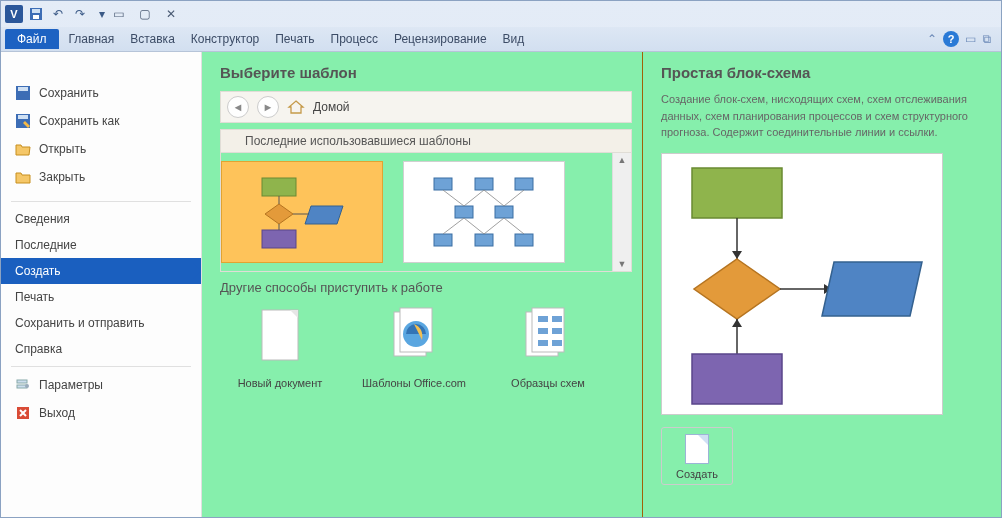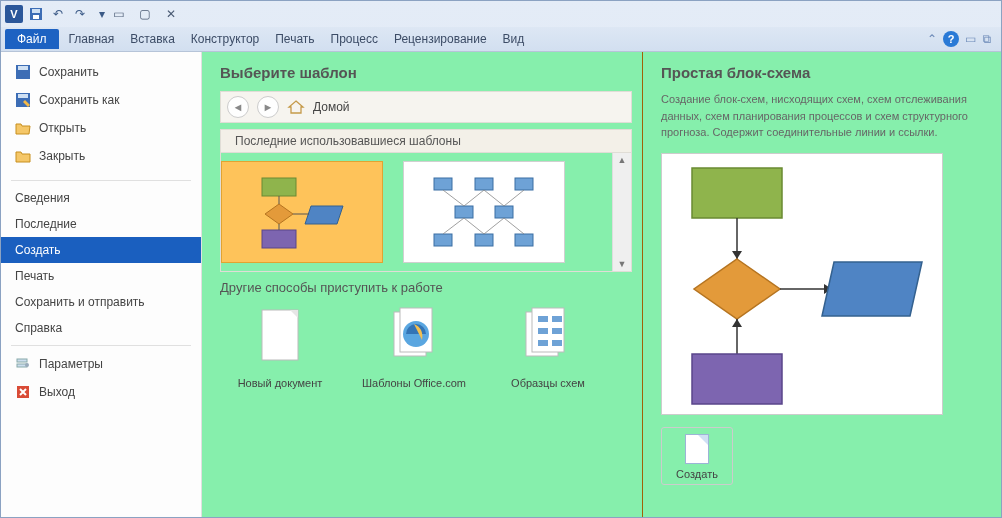--- a/index.html
+++ b/index.html
@@ -12,33 +12,33 @@
 .win-controls { display:flex; gap:10px; padding-right:6px; }
 .win-controls span { width:16px; text-align:center; color:#4a5a73; cursor:pointer; font-size:12px; }
 .ribbon-tabs { height:24px; display:flex; align-items:center; padding:0 4px; border-bottom:1px solid #b6c4d8; background:linear-gradient(#dde7f4,#d2dff0); }
 .file-tab { background:#1d62c2; color:#fff; padding:3px 12px; font-size:12px; border-radius:2px 2px 0 0; margin-right:10px; cursor:pointer; }
 .tabs { display:flex; gap:16px; }
 .tabs span { color:#3c4c66; cursor:pointer; }
 .ribbon-right { margin-left:auto; display:flex; align-items:center; gap:6px; padding-right:6px; }
 .help-circle { width:16px; height:16px; border-radius:50%; background:#2a7ad6; color:#fff; display:flex; align-items:center; justify-content:center; font-weight:bold; font-size:11px; }
 .content { flex:1; display:flex; background:#fff; }
 .sidebar { width:200px; background:#fdfdfd; display:flex; flex-direction:column; }
-.sb-group { padding:6px 0; }
+.sb-group { padding:6px 0;margin-top:21px; }
 .sb-item { display:flex; align-items:center; gap:8px; padding:6px 14px; cursor:pointer; color:#444; }
 .sb-item.selected { background:#1a5fbf; color:#fff; position:relative; }
 .sb-item.selected::after { content:""; position:absolute; right:-8px; top:50%; transform:translateY(-50%); border:8px solid transparent; border-left-color:#1a5fbf; }
 .sb-sep { height:1px; background:#e0e0e0; margin:4px 10px; }
 .sb-item.noicon { padding-left:14px; }
 .ico16 { width:16px; height:16px; flex-shrink:0; }
 .main { flex:1; display:flex; background:#86efac; border-left:1px solid #e0e0e0; }
 .mid { width:440px; padding:12px 10px 0 18px; overflow:hidden; box-sizing:border-box; }
 .mid h2 { margin:0 0 10px 0; font-size:15px; font-weight:bold; color:#555; }
 .nav-row { display:flex; align-items:center; gap:8px; border:1px solid #e0ddd6; padding:4px 6px; background:#f6f4ef; margin-bottom:6px; }
 .nav-row .navbtn { width:20px; height:20px; border:1px solid #ccc; border-radius:50%; display:flex; align-items:center; justify-content:center; background:#fefefe; cursor:pointer; color:#888; font-size:11px; }
-.section-head { background:#f3f0e8; border:1px solid #e0ddd6; padding:4px 14px; color:#555; }
+.section-head { background:#f3f0e8; border:1px solid #e0ddd6; padding:4px 24px; color:#555; }
 .templates { display:flex; gap:20px; padding:8px 0; border:1px solid #e0ddd6; border-top:none; position:relative; }
 .templates .thumb { width:160px; height:100px; border:1px solid #d0d0d0; display:flex; align-items:center; justify-content:center; background:#fff; cursor:pointer; }
 .templates .thumb.selected { background:#fec35a; border:1px solid #e2a331; }
 .scroll-col { width:18px; background:#efefef; border-left:1px solid #ddd; position:absolute; right:0; top:0; bottom:0; display:flex; flex-direction:column; align-items:center; justify-content:space-between; }
 .scroll-col span { font-size:9px; color:#777; cursor:pointer; padding:2px 0; }
 .other-title { margin:8px 0 6px 0; font-size:13px; color:#555; }
 .other-row { display:flex; gap:14px; }
 .ocell { width:120px; text-align:center; cursor:pointer; }
 .ocell .obox { width:70px; height:70px; margin:0 auto 6px auto; display:flex; align-items:center; justify-content:center; }
 .ocell .lbl { font-size:11px; color:#444; }

